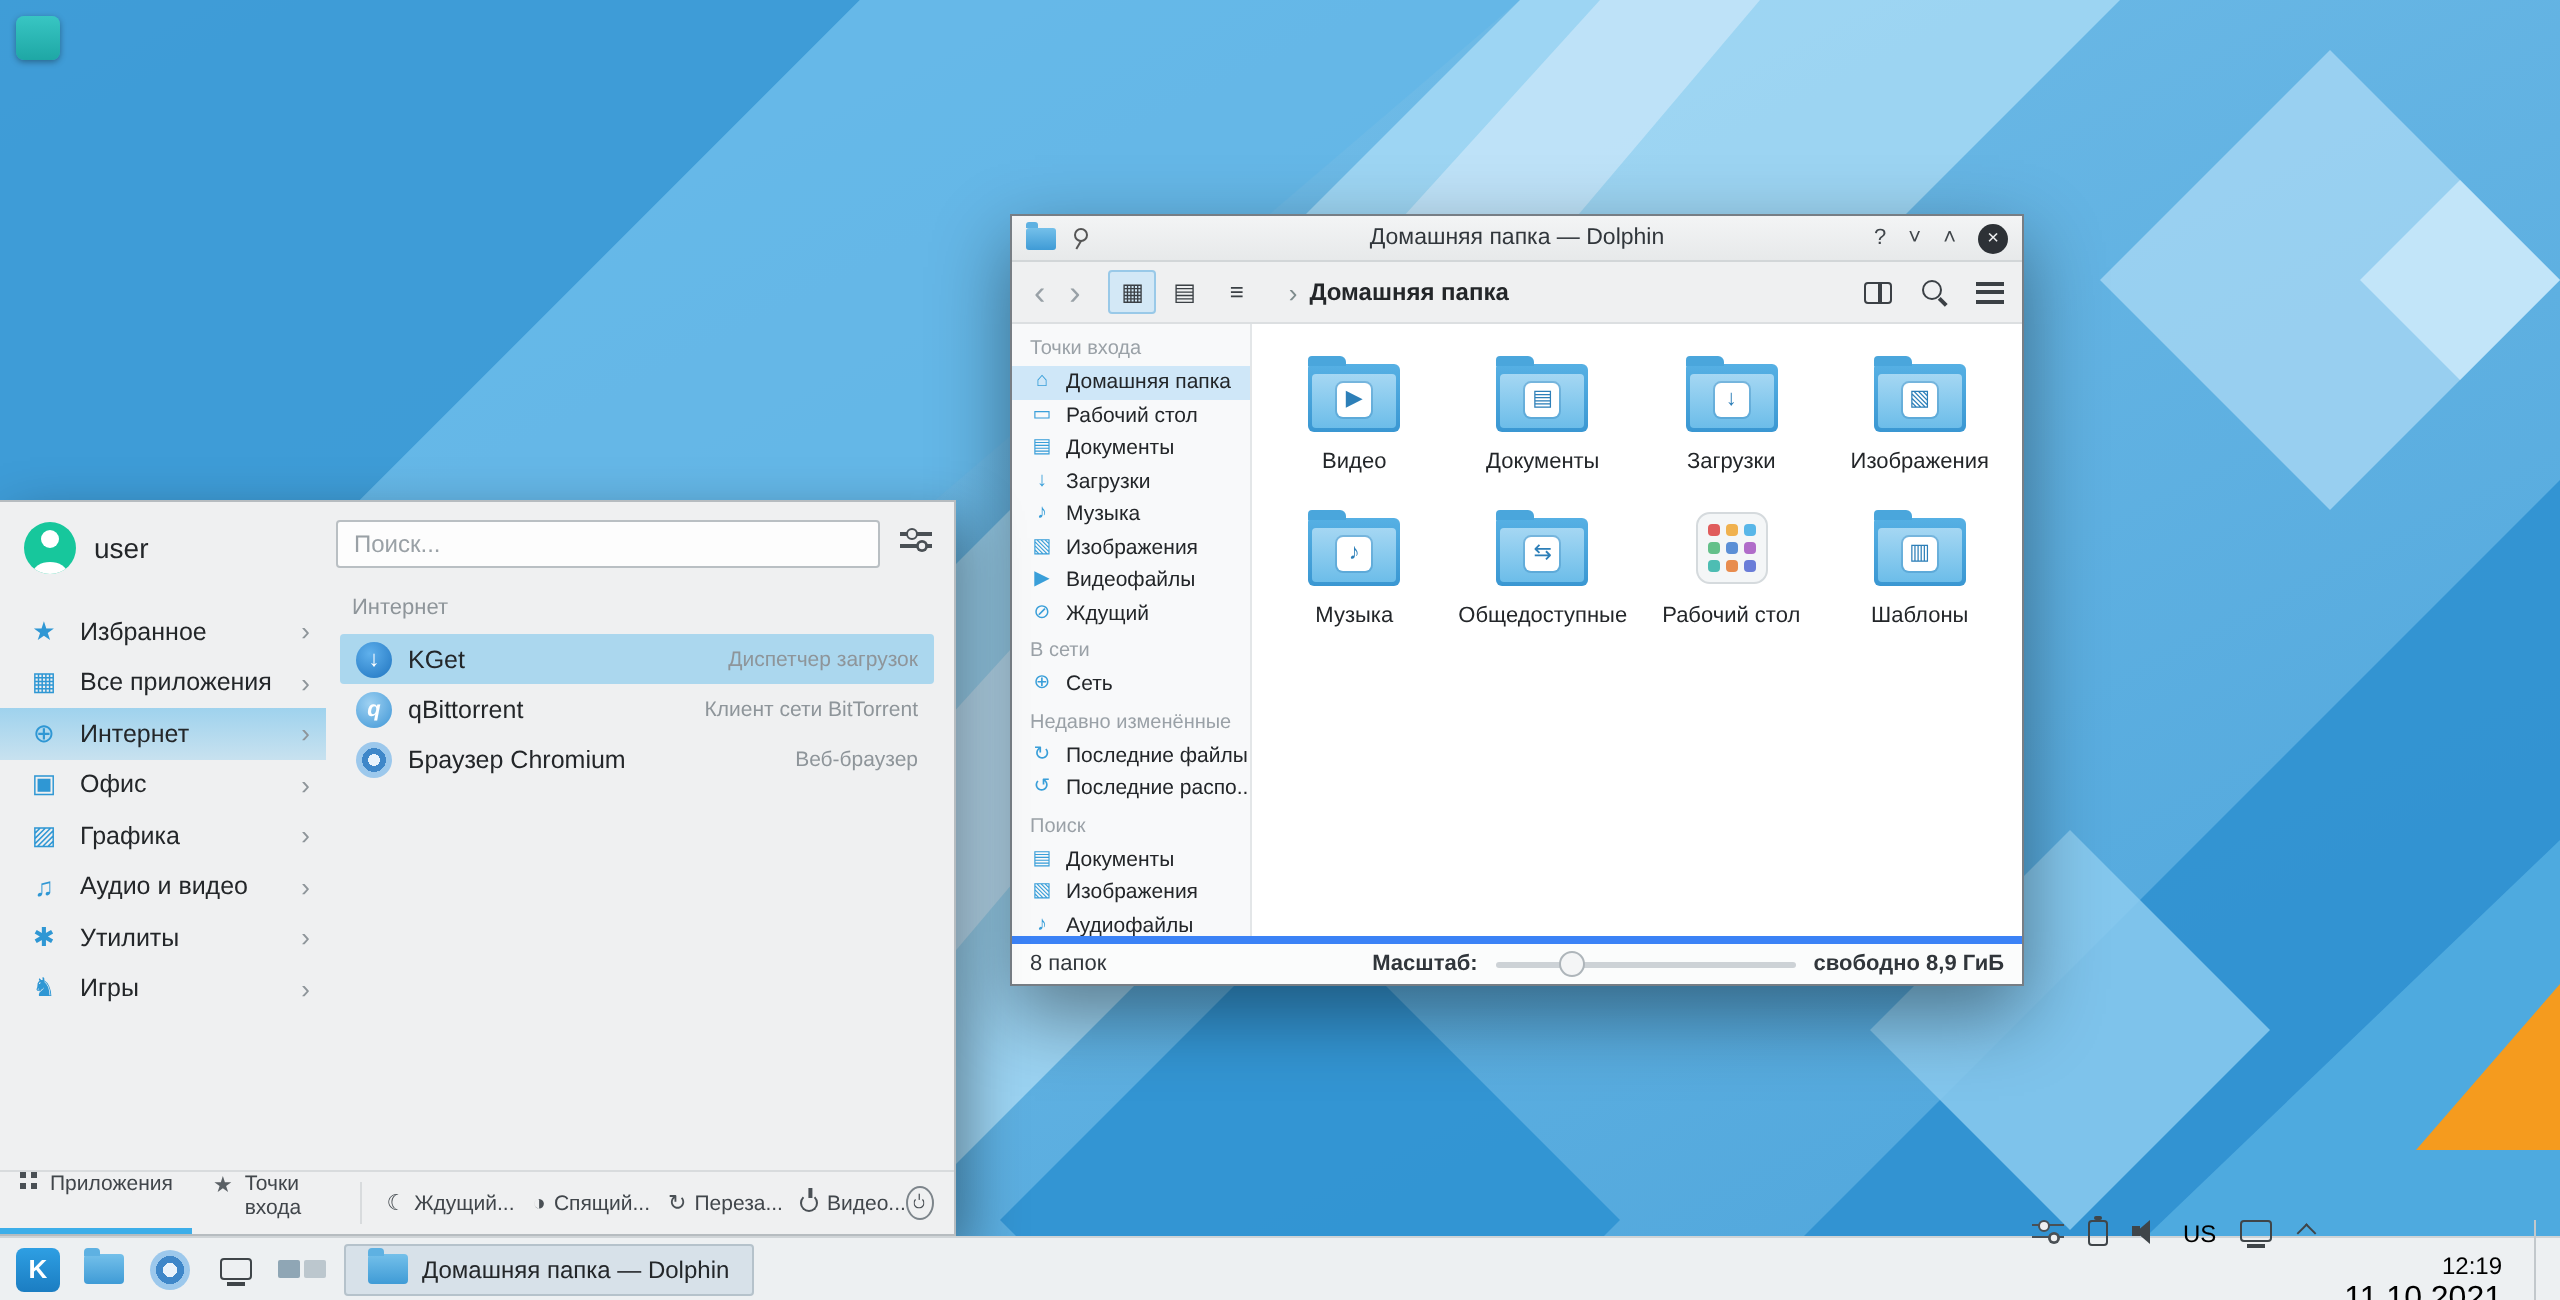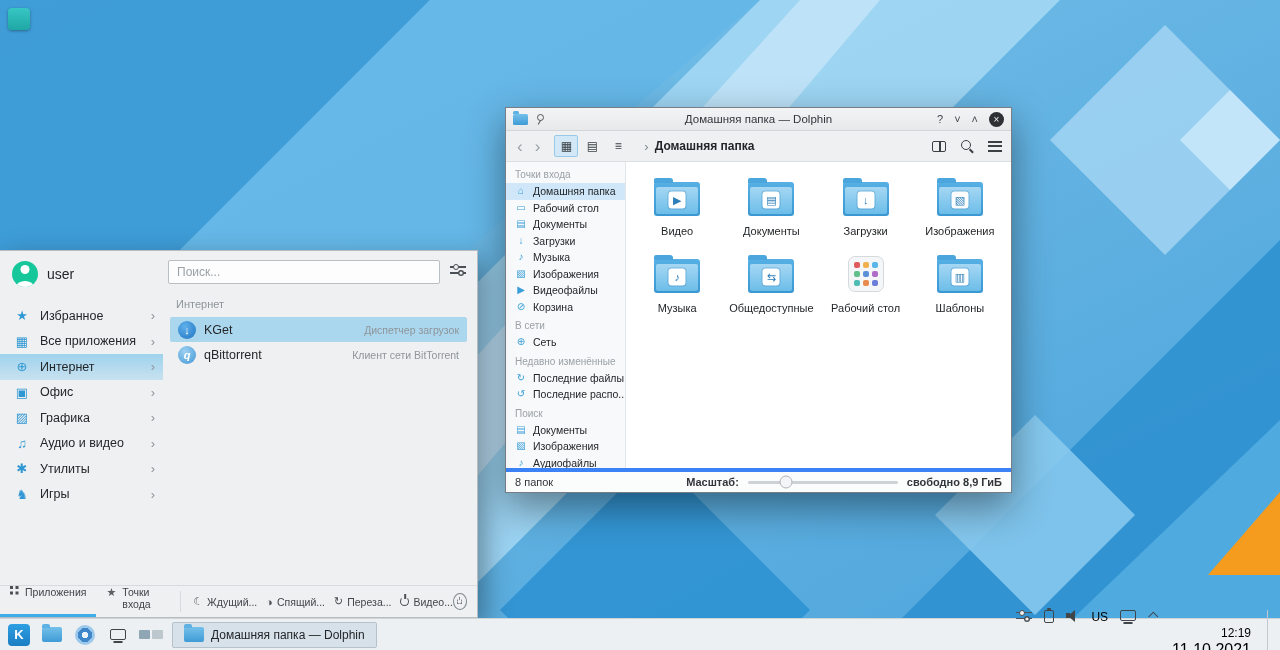--- a/index.html
+++ b/index.html
@@ -236,20 +236,25 @@
     <div class="k-app active">
       <span class="app-ic ic-kget">↓</span>
       <span class="app-name">KGet</span>
       <span class="app-desc">Диспетчер загрузок</span>
     </div>
     <div class="k-app">
       <span class="app-ic ic-qbt">q</span>
       <span class="app-name">qBittorrent</span>
       <span class="app-desc">Клиент сети BitTorrent</span>
     </div>
+    <div class="k-app">
+      <span class="app-ic ic-chromium"></span>
+      <span class="app-name">Браузер Chromium</span>
+      <span class="app-desc">Веб-браузер</span>
+    </div>
   </div>
 
   <div class="k-footer">
     <div class="k-tab active">
       <span class="dotgrid"></span>
       <span>Приложения</span>
     </div>
     <div class="k-tab">
       <span class="tab-star">★</span>
       <span>Точки входа</span>
@@ -339,21 +344,21 @@
       <div class="place">
         <span class="pic">▧</span>
         <span>Изображения</span>
       </div>
       <div class="place">
         <span class="pic">▶</span>
         <span>Видеофайлы</span>
       </div>
       <div class="place">
         <span class="pic">⊘</span>
-        <span>Корзина</span>
+        <span>Ждущий</span>
       </div>
 
       <div class="place-sec">В сети</div>
       <div class="place">
         <span class="pic">⊕</span>
         <span>Сеть</span>
       </div>
 
       <div class="place-sec">Недавно изменённые</div>
       <div class="place">

